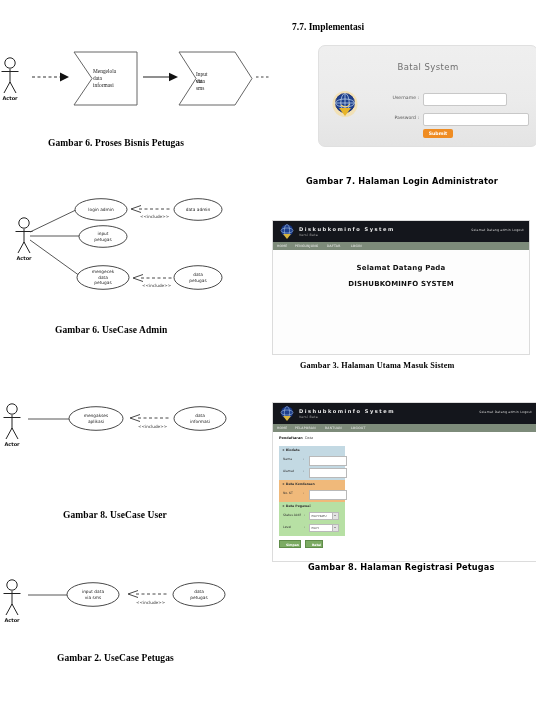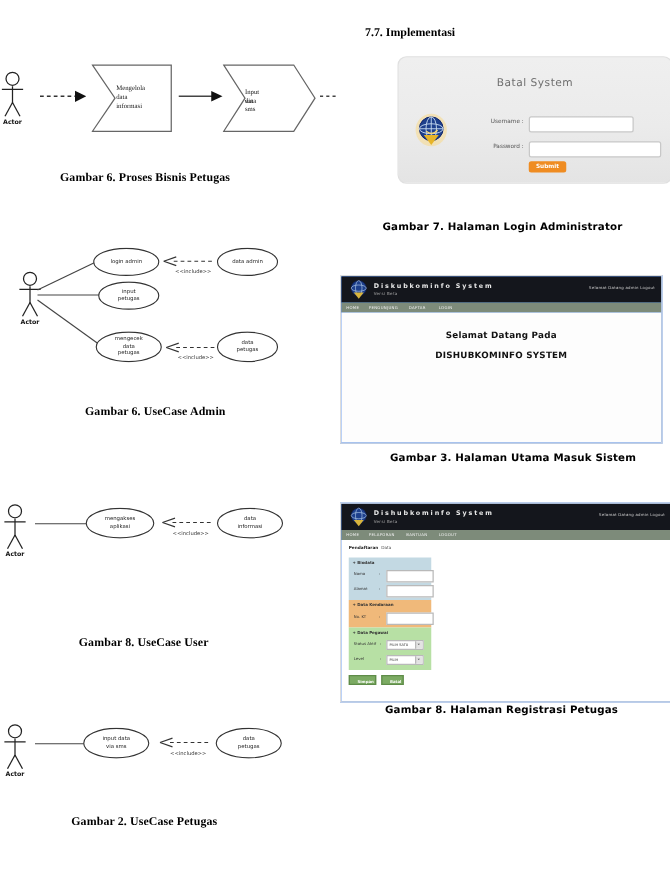--- a/index.html
+++ b/index.html
@@ -45,21 +45,21 @@
   .lf-label{position:absolute;font-family:"DejaVu Sans",sans-serif;font-size:4.6px;color:#555;text-align:right;}
   .lf-input{position:absolute;background:#fff;border:1px solid #c8c8c8;border-radius:2px;height:9px;}
   .lf-submit{
     position:absolute;background:#ef8c22;color:#fff;border:none;border-radius:2px;
     font-family:"DejaVu Sans",sans-serif;font-weight:bold;font-size:4.6px;
     height:9px;line-height:9px;text-align:center;padding:0;
   }
   .globe{position:absolute;}
 
   
-  .appwin{position:absolute;background:#3b82f6;border:1px solid #dcdcdc;overflow:hidden;}
+  .appwin{position:absolute;background:#0f172a;border:1px solid #dcdcdc;overflow:hidden;}
   .app-header{position:absolute;left:0;right:0;top:0;height:21px;background:#14161c;}
   .app-brand{
     position:absolute;left:26px;top:5px;color:#e9e9e9;
     font-family:"DejaVu Sans",sans-serif;font-weight:bold;font-size:5.1px;letter-spacing:1.5px;
   }
   .app-sub{
     position:absolute;left:26px;top:12px;color:#a9a9a9;
     font-family:"DejaVu Sans",sans-serif;font-size:3.2px;letter-spacing:.3px;
   }
   .app-right{
@@ -231,21 +231,21 @@
       <svg width="50" height="25">
           <ellipse cx="25" cy="12.5" rx="24" ry="11.8" fill="#fff" stroke="#333" stroke-width="0.9"></ellipse>
         </svg>
       <div class="lbl">
         <span>data</span>
         <span>petugas</span>
       </div>
     </div>
   </div>
 
-  <div class="abs cap-serif" style="left:68px;top:325px;">Gambar 6. UseCase Admin</div>
+  <div class="abs cap-serif" style="left:55px;top:325px;">Gambar 6. UseCase Admin</div>
 
   <div class="abs" style="left:0;top:402px;">
     <div class="abs actor" style="left:0px;top:0px;">
       <svg width="30" height="40" viewBox="0 0 30 40">
         <circle cx="12" cy="7" r="5.2" fill="#fff" stroke="#222" stroke-width="1"></circle>
         <line x1="3.5" y1="15.5" x2="20.5" y2="15.5" stroke="#222" stroke-width="1"></line>
         <line x1="12" y1="13" x2="12" y2="27" stroke="#222" stroke-width="1"></line>
         <line x1="12" y1="26" x2="6" y2="37" stroke="#222" stroke-width="1"></line>
         <line x1="12" y1="26" x2="18" y2="37" stroke="#222" stroke-width="1"></line>
       </svg>
@@ -376,21 +376,21 @@
       <span class="ni" style="left:22px;">PENGUNJUNG</span>
       <span class="ni" style="left:54px;">DAFTAR</span>
       <span class="ni" style="left:78px;">LOGIN</span>
     </div>
     <div class="app-body">
       <div class="welcome1">Selamat Datang Pada</div>
       <div class="welcome2">DISHUBKOMINFO SYSTEM</div>
     </div>
   </div>
 
-  <div class="abs cap-sans" style="left:312px;top:361px;">Gambar 3. Halaman Utama Masuk Sistem</div>
+  <div class="abs cap-sans" style="left:300px;top:361px;font-family:Liberation Serif, serif;">Gambar 3. Halaman Utama Masuk Sistem</div>
 
   <div class="appwin" style="left:272px;top:402px;width:264px;height:158px;">
     <div class="app-header">
       <svg style="position:absolute;left:6px;top:2px;" width="16" height="17">
         <circle cx="8" cy="7.5" r="6" fill="#1d3f8c" stroke="#0d1d55" stroke-width="0.6"></circle>
         <ellipse cx="8" cy="7.5" rx="6" ry="2.5" fill="none" stroke="#b9d2ef" stroke-width="0.5"></ellipse>
         <ellipse cx="8" cy="7.5" rx="2.6" ry="6" fill="none" stroke="#b9d2ef" stroke-width="0.5"></ellipse>
         <path d="M4,11 L12,11 L8,16 Z" fill="#d8b43c"></path>
       </svg>
       <div class="app-brand">Dishubkominfo System</div>

